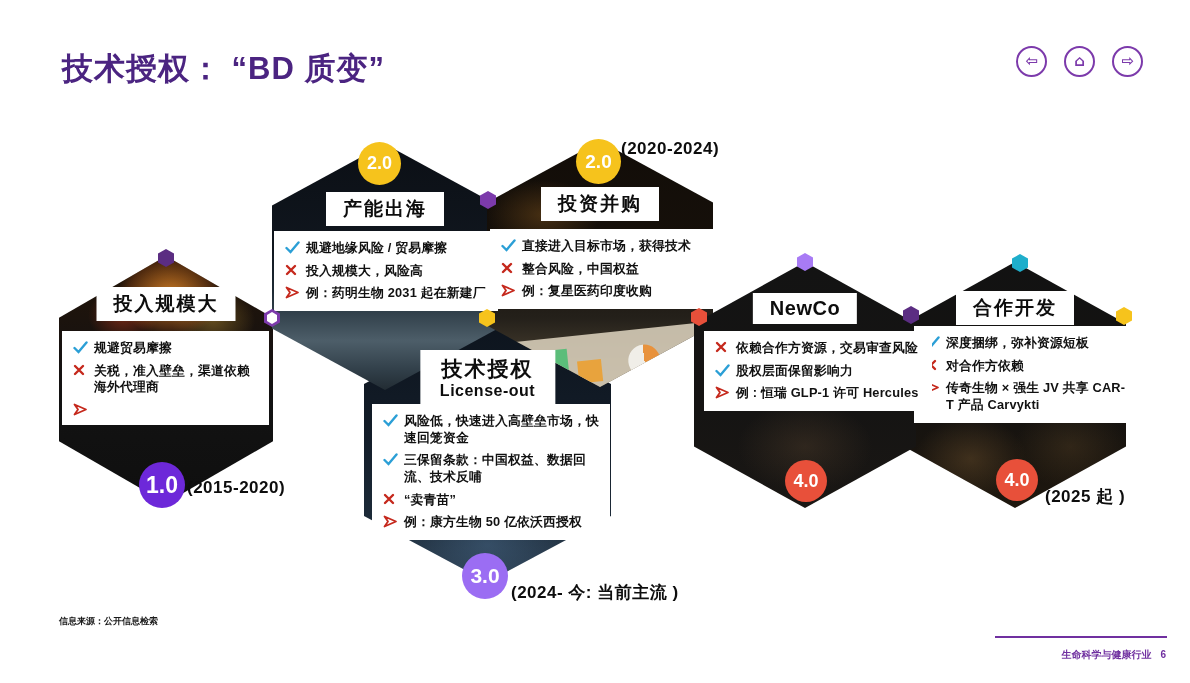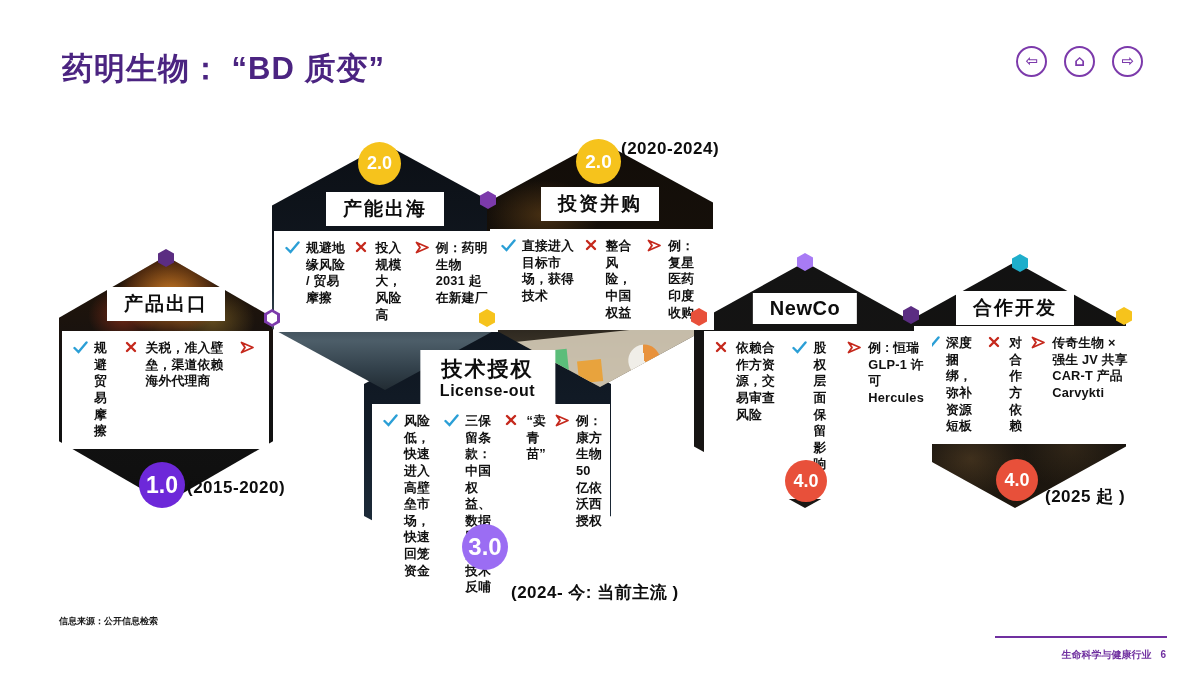--- a/index.html
+++ b/index.html
@@ -72,40 +72,40 @@
   .hex-sub{font-size:16px;letter-spacing:.5px;margin-top:-1px;}
   .hx1 .hex-title{top:31px}
   .hx2 .hex-title{top:48px}
   .hx3 .hex-title{top:46px}
   .hx4 .hex-title{top:32px;padding:5px 20px;font-size:21px}
   .hx5 .hex-title{top:31px;font-size:20px;letter-spacing:.5px}
   .hx6 .hex-title{top:29px}
 
   .hex-box{
     position:absolute;z-index:3;background:#fff;
-    padding:9px 8px;display:flex;flex-direction:row;gap:6px;box-sizing:border-box;
+    padding:9px 8px;display:flex;flex-direction:column;gap:6px;box-sizing:border-box;
   }
   .hx1 .hex-box{left:3px;top:75px;width:207px}
   .hx2 .hex-box{left:2px;top:87px;width:224px}
   .hx3 .hex-box{left:3px;top:88px;width:224px}
   .hx4 .hex-box{left:8px;top:86px;width:238px}
   .hx5 .hex-box{left:10px;top:69px;width:228px}
   .hx6 .hex-box{left:10px;top:64px;width:224px}
 
   .item{display:flex;align-items:flex-start;}
   .ico{flex:0 0 21px;display:flex;justify-content:flex-start;padding-left:3px;margin-top:1px;}
   .txt{font-size:12.8px;font-weight:700;color:#111;line-height:1.3;letter-spacing:.2px;}
 
   
   .badge{position:absolute;border-radius:50%;color:#fff;font-weight:800;z-index:4;
     display:flex;align-items:center;justify-content:center;}
   .b1{left:139px;top:462px;width:46px;height:46px;background:#6d28d9;font-size:23px}
   .b2{left:358px;top:142px;width:43px;height:43px;background:#F6C31C;font-size:18px}
   .b3{left:576px;top:139px;width:45px;height:45px;background:#F6C31C;font-size:19px}
-  .b4{left:462px;top:524px;width:46px;height:46px;background:#9B6DF3;font-size:24px}
+  .b4{left:462px;top:553px;width:46px;height:46px;background:#9B6DF3;font-size:21px}
   .b5{left:785px;top:460px;width:42px;height:42px;background:#E8503A;font-size:18px}
   .b6{left:996px;top:459px;width:42px;height:42px;background:#E8503A;font-size:18px}
 
   .caption{position:absolute;z-index:4;font-weight:800;font-size:17px;color:#0d0d0d;
     letter-spacing:.5px;white-space:nowrap;}
   .c1{left:187px;top:478px}
   .c2{left:621px;top:139px}
   .c3{left:511px;top:581px}
   .c4{left:1045px;top:485px}
 
@@ -128,21 +128,21 @@
   .footer-line{position:absolute;left:995px;top:636px;width:172px;height:2px;background:#7030A0;}
   .footer-right{position:absolute;left:900px;top:648px;width:266px;text-align:right;
     font-size:10px;font-weight:700;color:#7030A0;}
   .page-num{margin-left:9px;}
 </style>
 </head>
 <body>
 
 <div id="slide">
 
-  <div class="page-title">药明生物： “BD 质变”</div>
+  <div class="page-title">技术授权： “BD 质变”</div>
   <div class="navbtn nav-back">
     <span>⇦</span>
   </div>
   <div class="navbtn nav-home">
     <span>⌂</span>
   </div>
   <div class="navbtn nav-fwd">
     <span>⇨</span>
   </div>
 
@@ -183,21 +183,21 @@
               <path d="M1.5 1.5 L13 6.5 L1.5 11.5 L5 6.5 Z" fill="#fff" stroke="#C5281C" stroke-width="1.8" stroke-linejoin="round"></path>
             </svg>
           </span>
         <span class="txt">例：康方生物 50 亿依沃西授权</span>
       </div>
     </div>
   </div>
 
   <div class="hexwrap hx1">
     <div class="hexbg"></div>
-    <div class="hex-title">产品出口</div>
+    <div class="hex-title">投入规模大</div>
     <div class="hex-box">
       <div class="item">
         <span class="ico">
             <svg width="15" height="13" viewBox="0 0 15 13">
               <path d="M1.5 7 L5.5 11 L13.5 1.5" fill="none" stroke="#2B9FD6" stroke-width="2.4" stroke-linecap="round"></path>
             </svg>
           </span>
         <span class="txt">规避贸易摩擦</span>
       </div>
       <div class="item">

